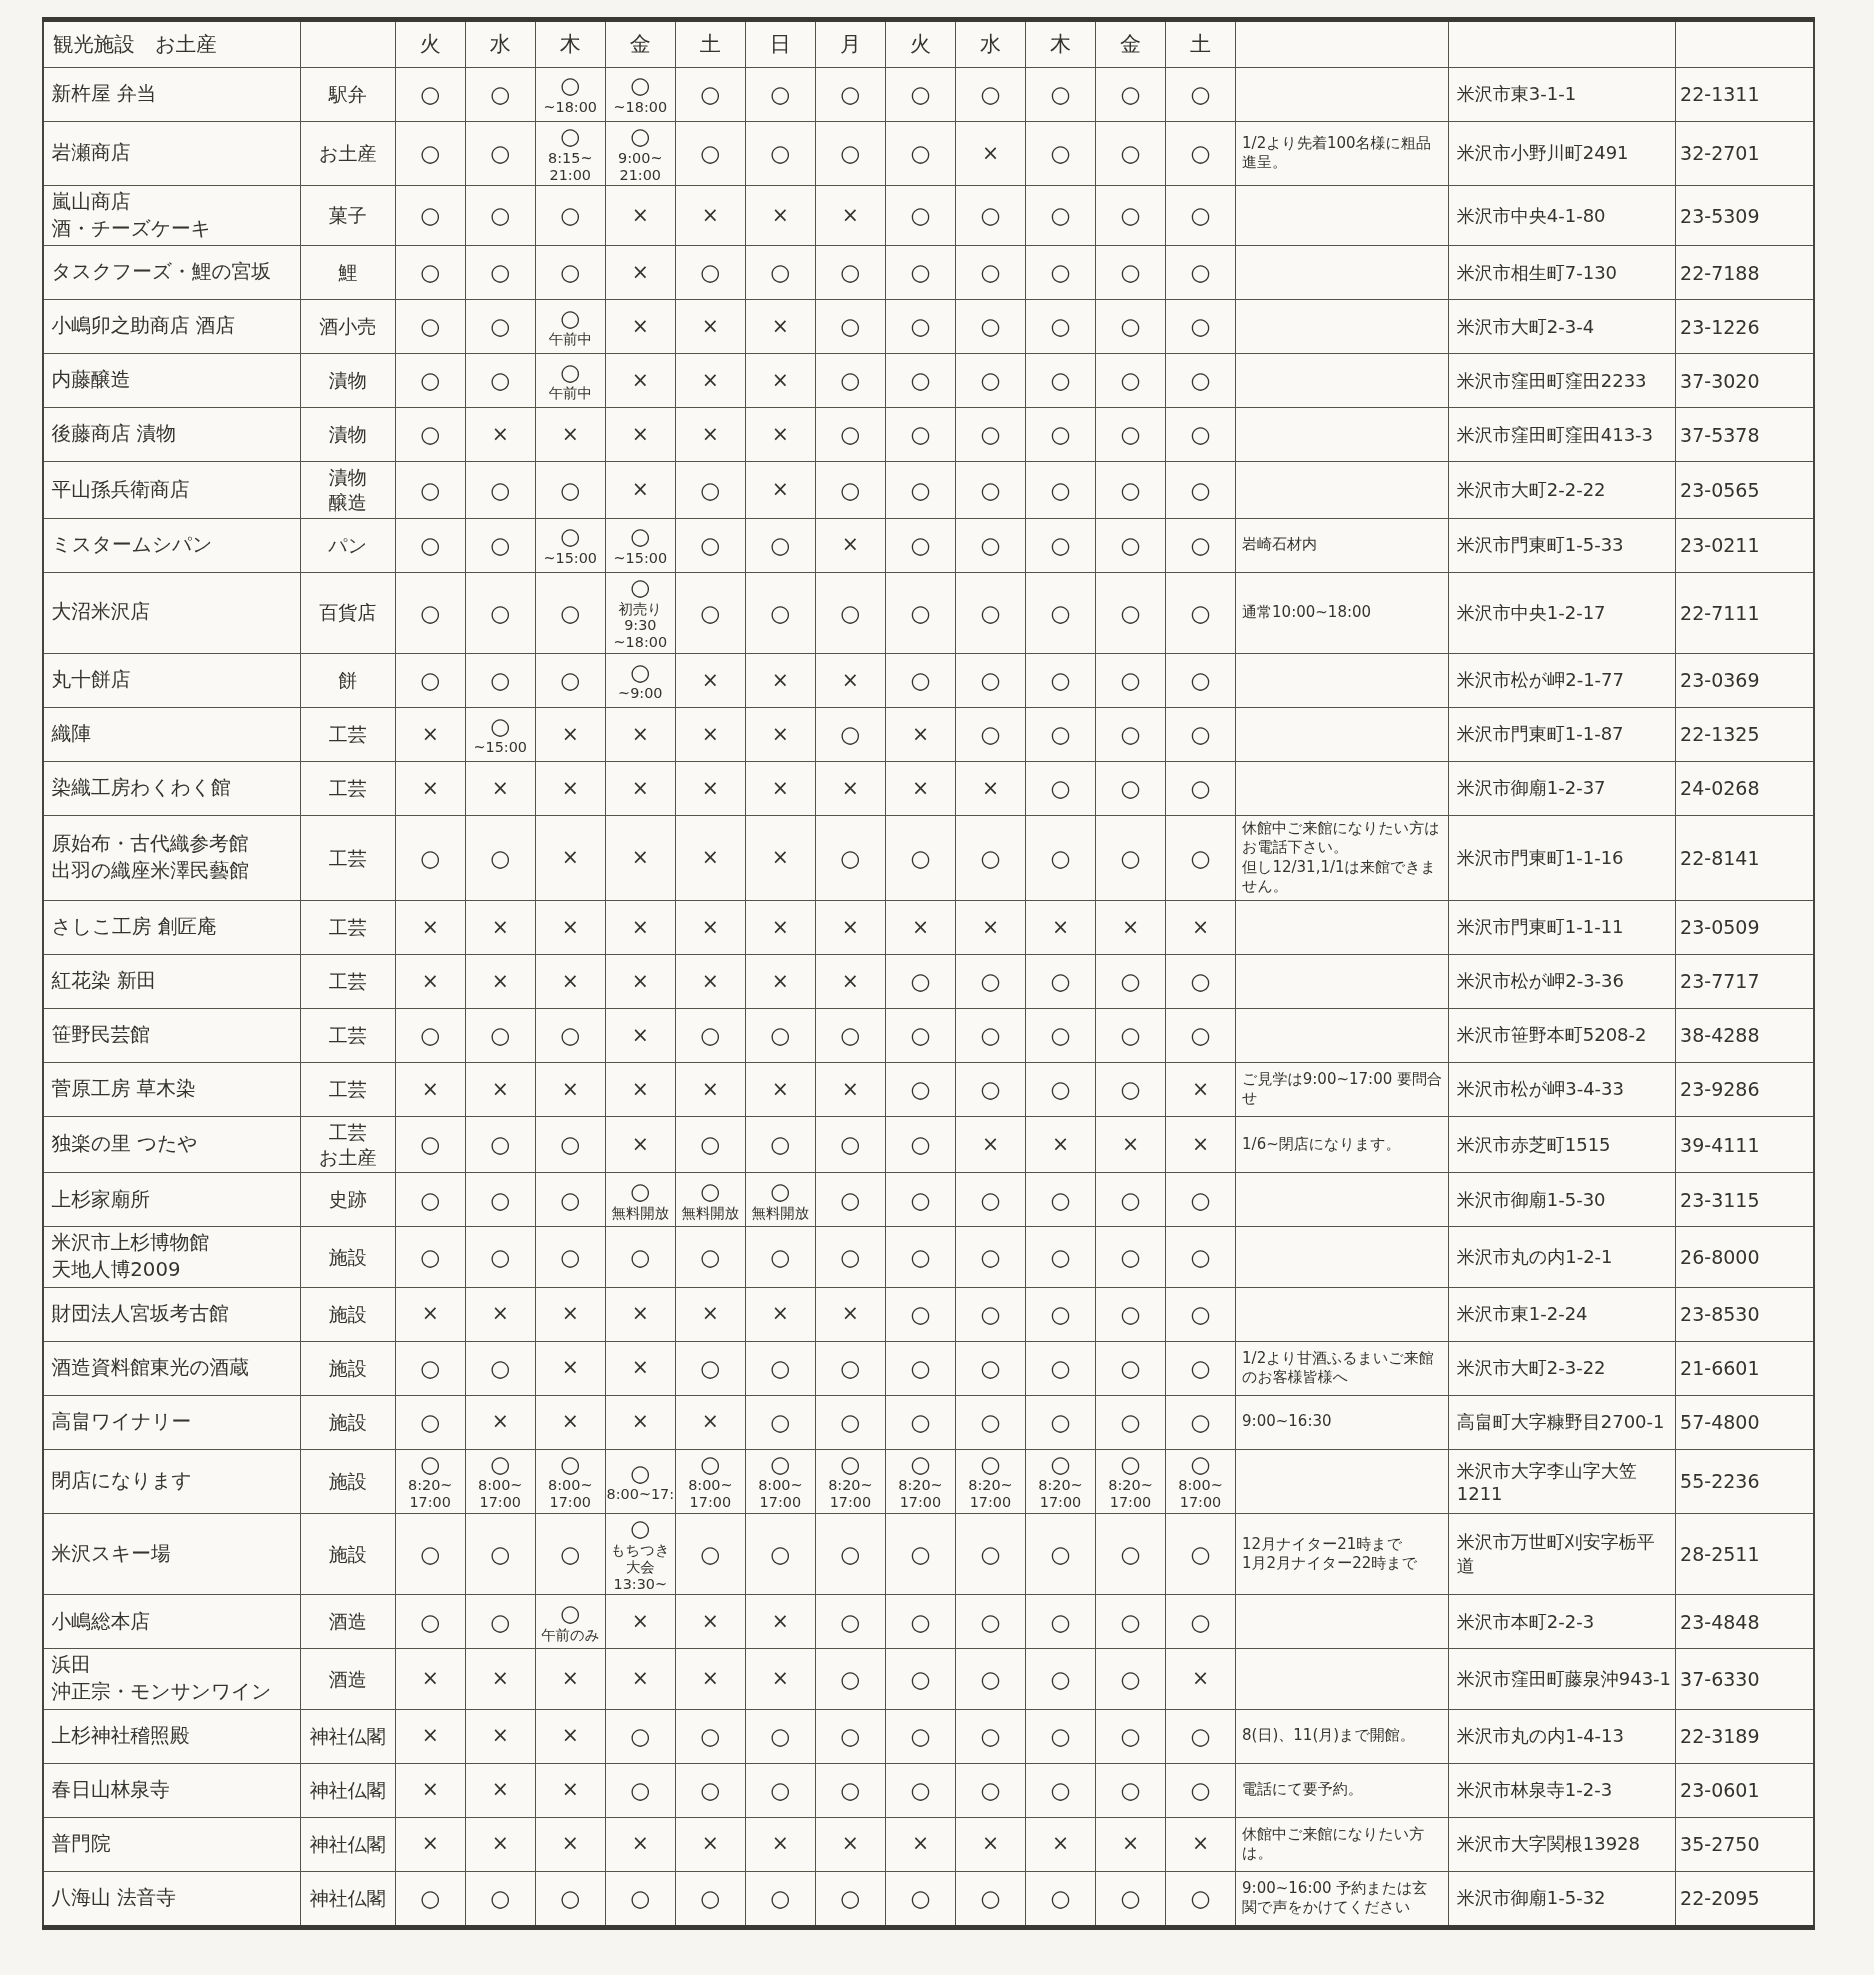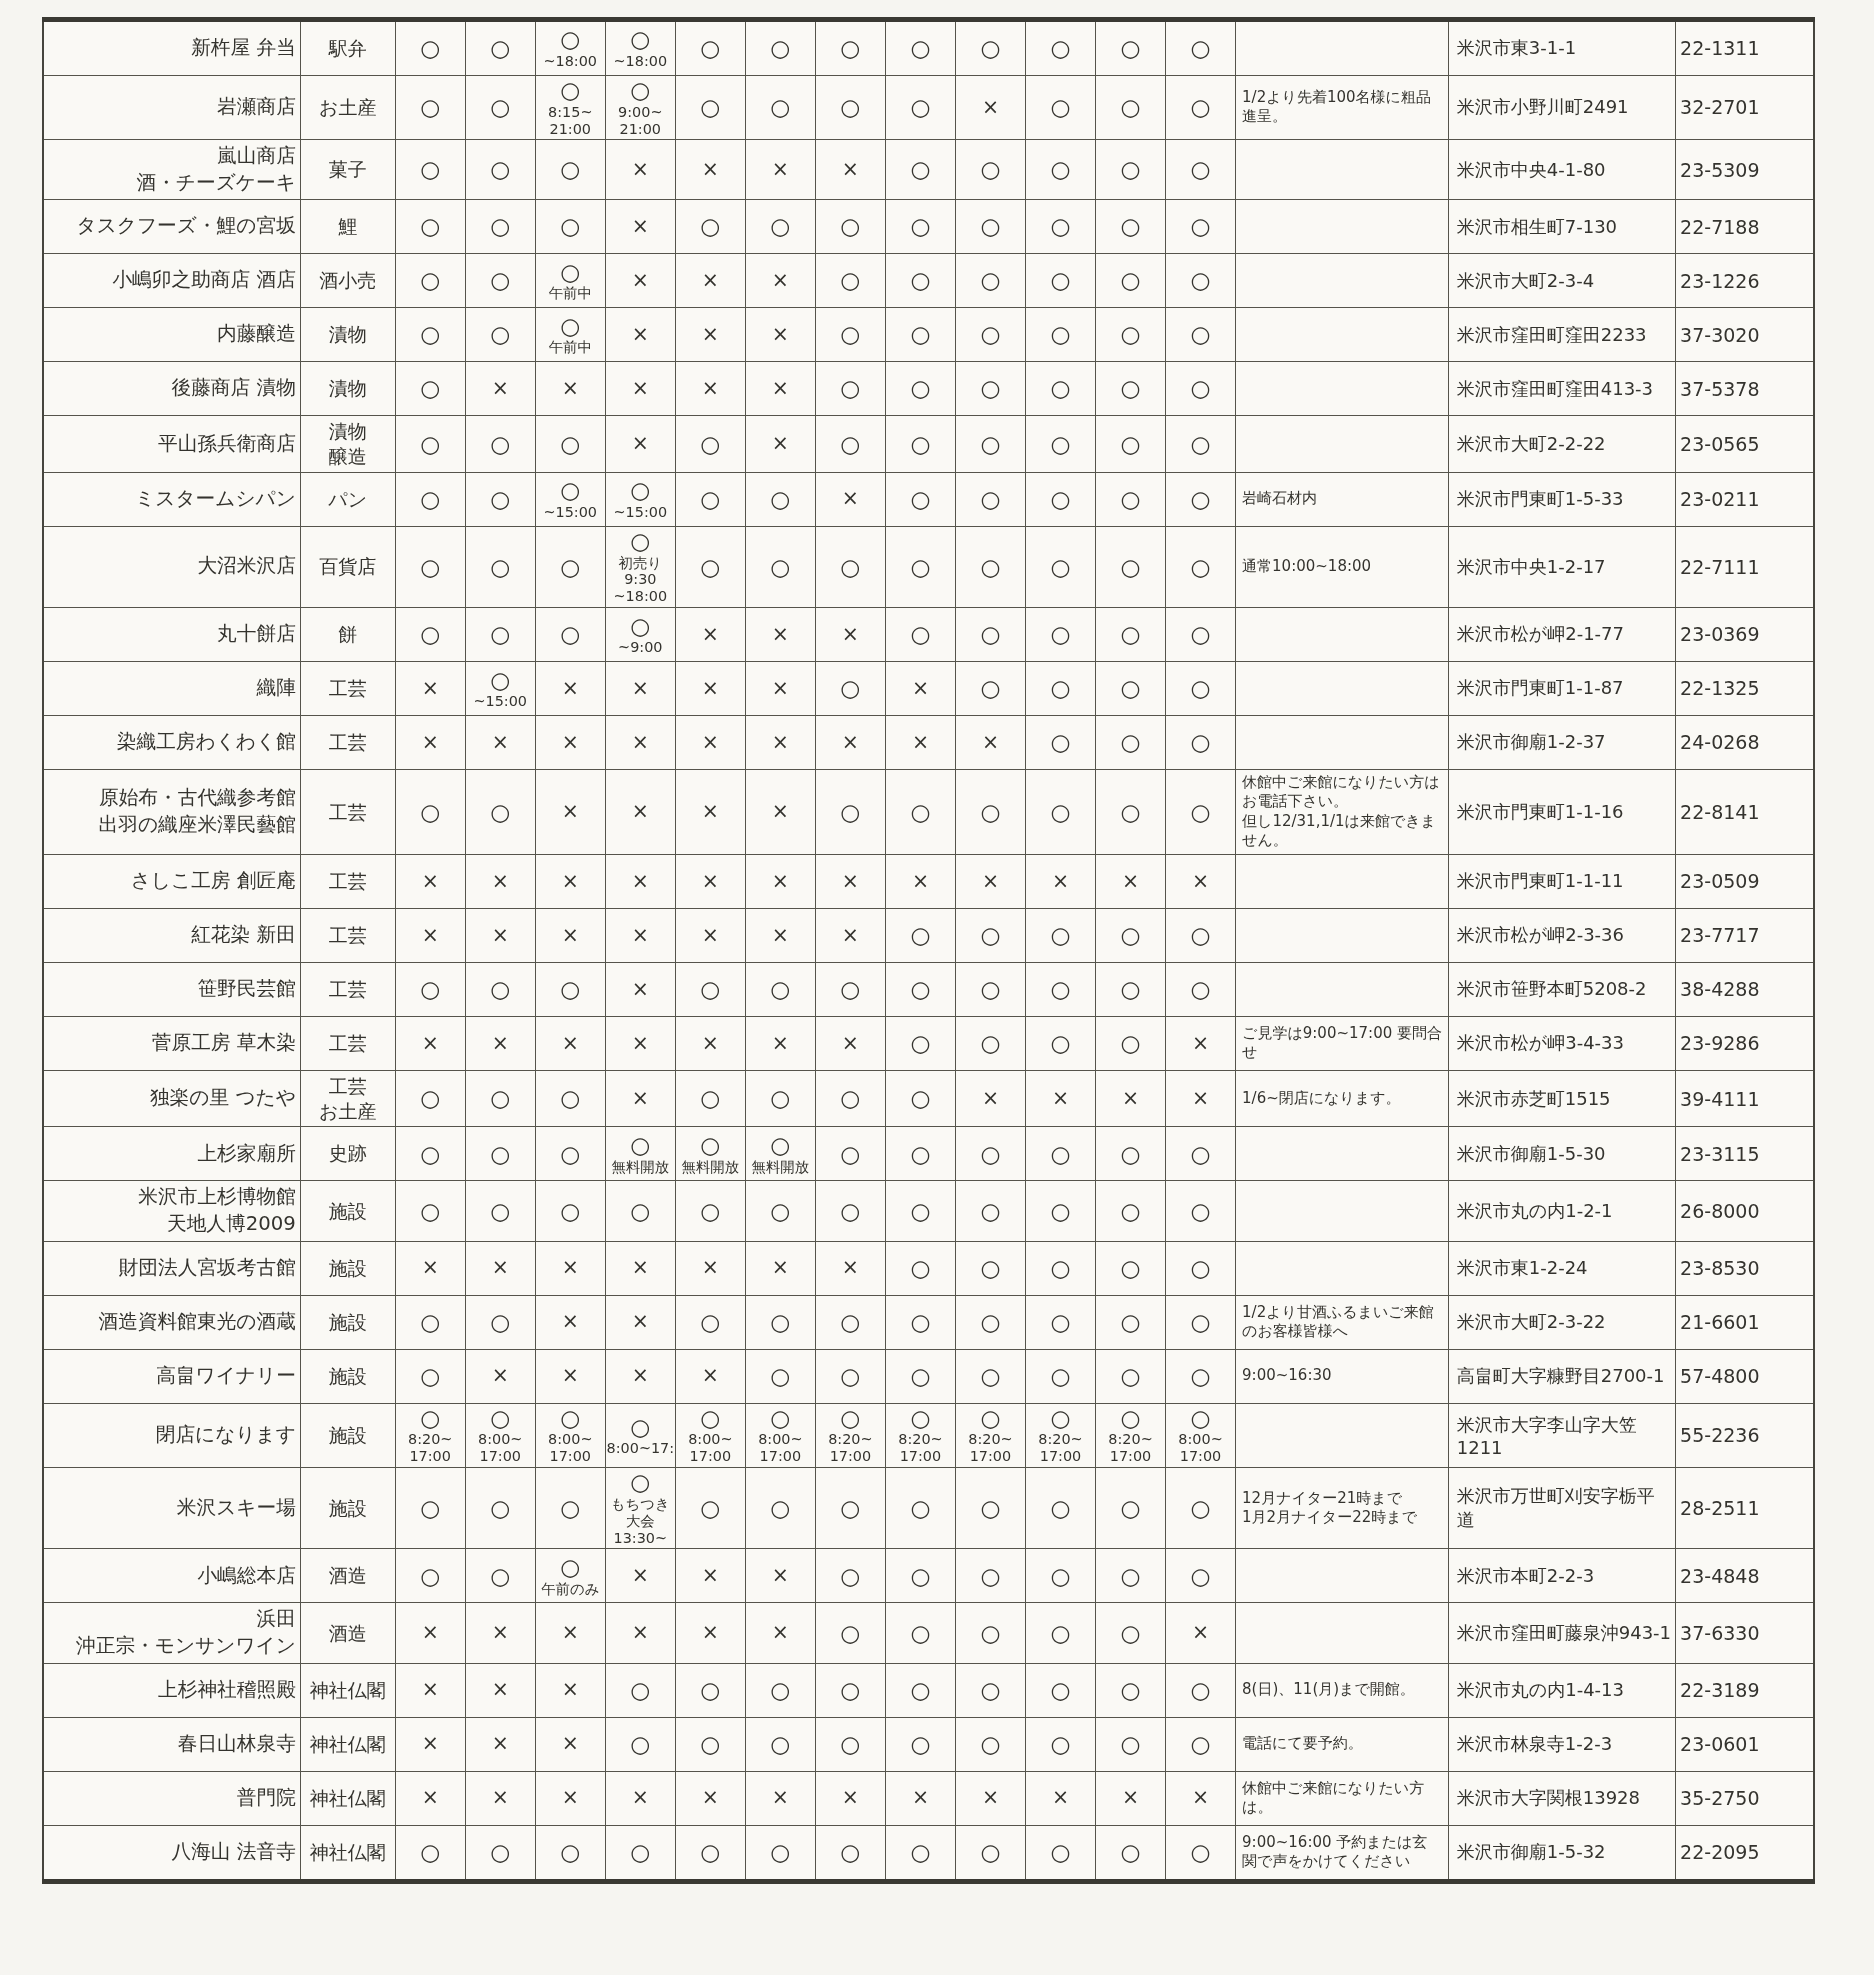--- a/index.html
+++ b/index.html
@@ -23,21 +23,21 @@
     vertical-align:middle;
     overflow:hidden;
     padding:3px 3.8px;
   }
   thead th{font-weight:normal;background:#faf9f5;}
   .dow{font-size:21px;height:39px;text-align:center;}
   .date{font-size:19.7px;height:39px;text-align:center;}
   .t-title{font-size:20.4px;text-align:left;padding-left:9px;}
   .t-member{font-size:20.4px;text-align:center;}
   .h-label{font-size:19.7px;text-align:center;letter-spacing:1.5px;}
-  .cell-name{font-size:19.7px;text-align:right;padding-left:7.6px;white-space:pre-line;line-height:1.35;height:47px;}
+  .cell-name{font-size:19.7px;text-align:left;padding-left:7.6px;white-space:pre-line;line-height:1.35;height:47px;}
   .cell-cat{font-size:19px;text-align:center;white-space:pre-line;line-height:1.3;margin-left:9px;}
   .cell-day{text-align:center;padding:1.5px 0.8px;}
   .mark{display:block;font-size:23px;line-height:1.15;}
   .mark.x{font-size:20.4px;}
   .note{display:block;font-size:14.4px;line-height:1.18;white-space:pre-line;}
   .cell-remark{font-size:15px;text-align:left;line-height:1.3;white-space:pre-line;padding:3px 6px;}
   .cell-addr{font-size:18px;text-align:left;padding-left:7.6px;letter-spacing:0px;}
   .cell-phone{font-size:19px;}
 </style>
 </head>
@@ -58,20 +58,39 @@
         <col style="width:70px">
       <col style="width:70px">
         <col style="width:70px">
         <col style="width:70px">
         <col style="width:70px">
       <col style="width:213px">
       <col style="width:227px">
       <col style="width:138px">
     </colgroup>
     <thead>
+      <tr>
+        <th class="t-title">観光施設　お土産</th>
+        <th></th>
+        <th class="dow">火</th>
+          <th class="dow">水</th>
+          <th class="dow">木</th>
+          <th class="dow">金</th>
+          <th class="dow">土</th>
+          <th class="dow">日</th>
+          <th class="dow">月</th>
+          <th class="dow">火</th>
+          <th class="dow">水</th>
+          <th class="dow">木</th>
+          <th class="dow">金</th>
+          <th class="dow">土</th>
+          <th></th>
+        <th></th>
+        <th></th>
+      </tr>
     </thead>
     <tbody>
         <tr>
           <td class="cell-name">新杵屋 弁当</td>
           <td class="cell-cat">駅弁</td>
           <td class="cell-day">
             <span class="mark">○</span>
           </td>
           <td class="cell-day">
             <span class="mark">○</span>

